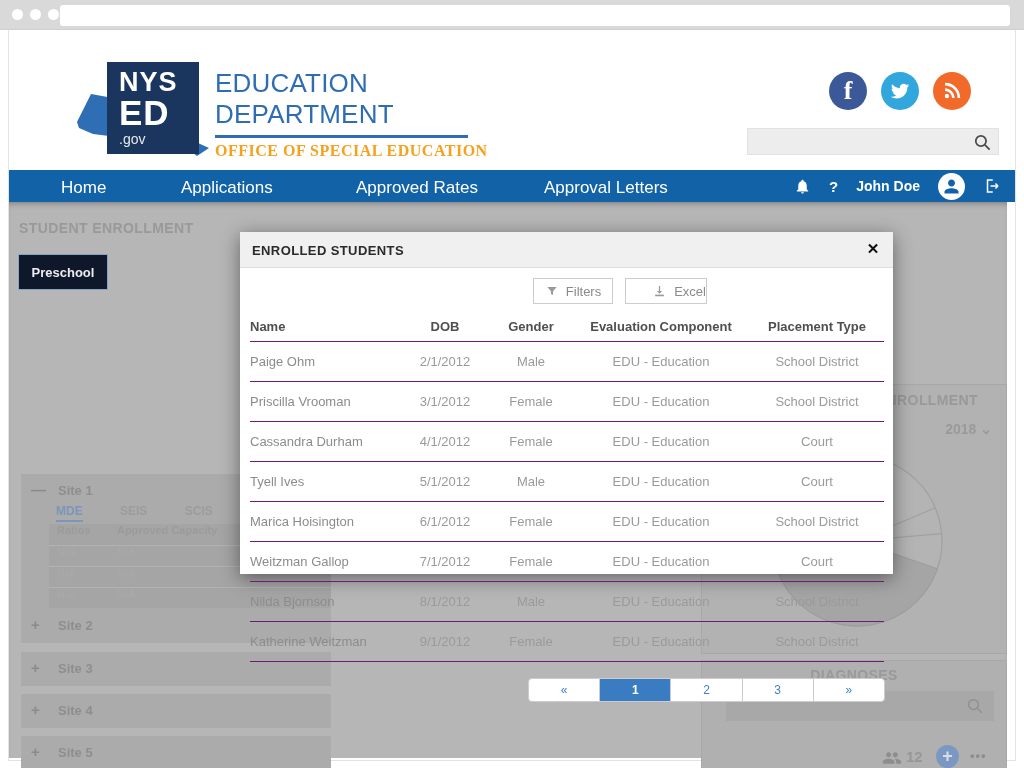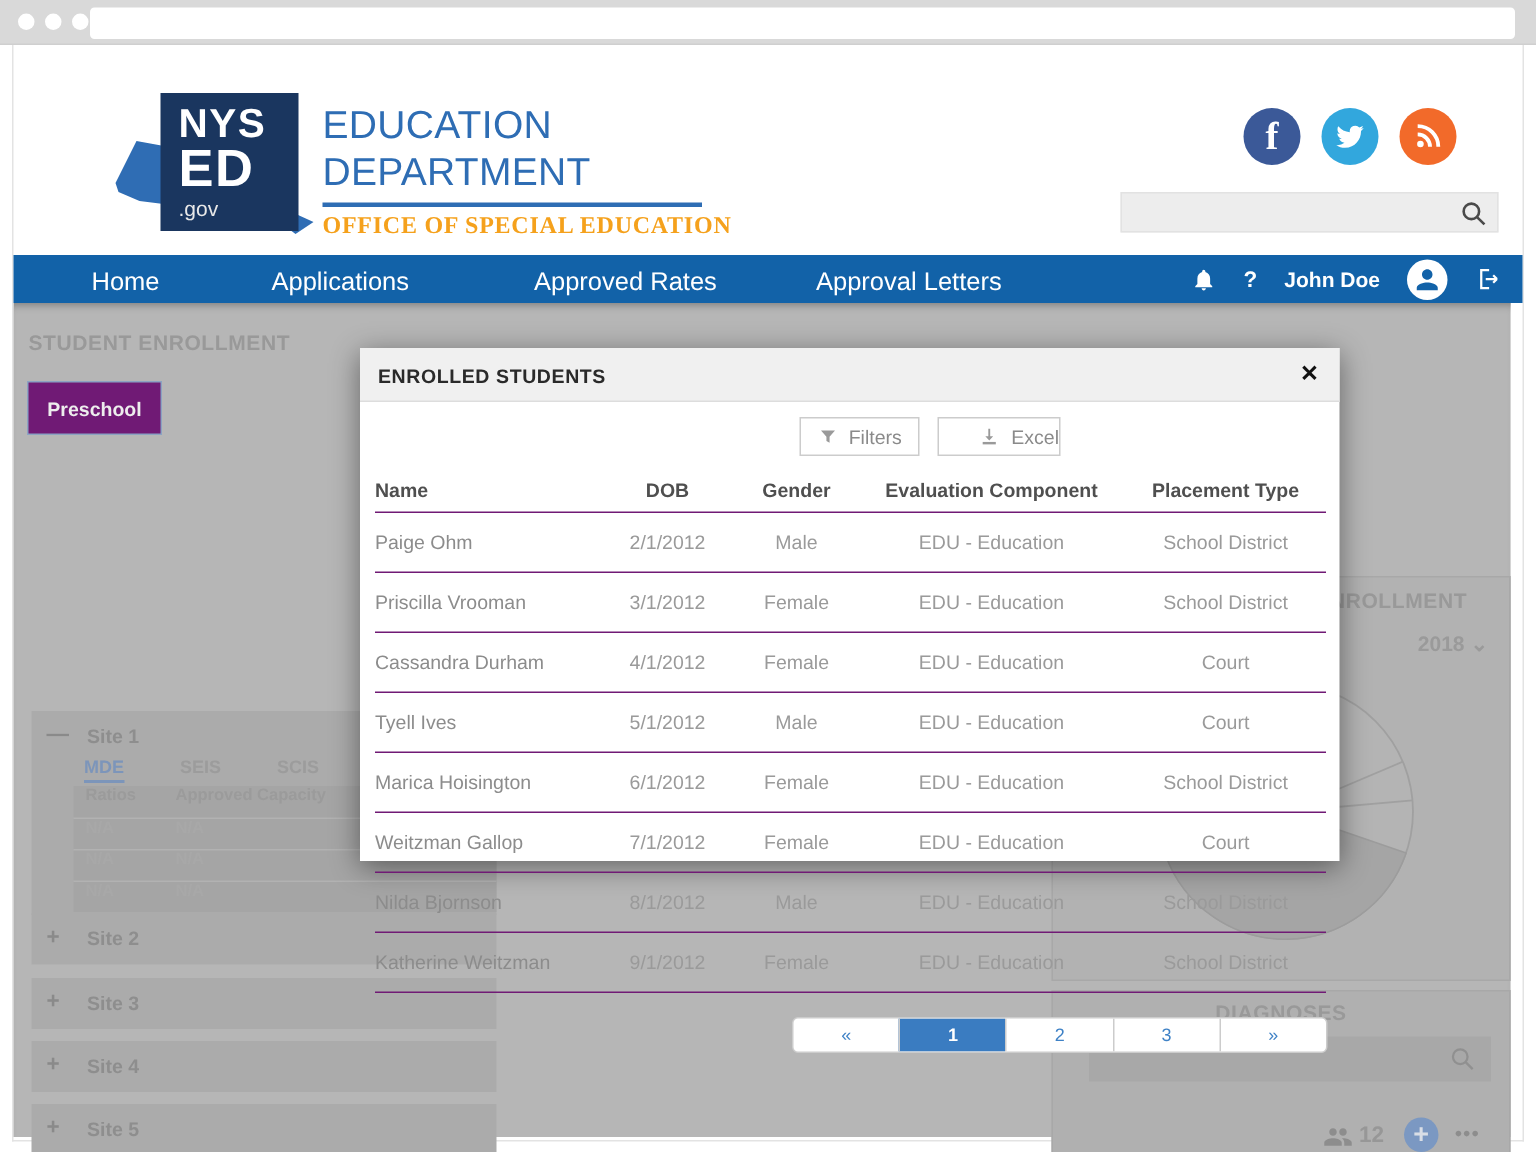--- a/index.html
+++ b/index.html
@@ -39,21 +39,21 @@
   .nav-item { position:absolute; top:8px; font-size:17px; font-weight:normal; cursor:pointer; }
   .nav-right { position:absolute; right:8px; top:0; height:32px; display:flex; align-items:center; gap:18px; padding-right:6px; }
   .nav-help { font-size:15px; font-weight:bold; cursor:pointer; }
   .nav-user { font-size:14px; font-weight:bold; }
   .avatar { width:27px; height:27px; background:#fff; border-radius:50%; display:flex; align-items:center; justify-content:center; }
 
   
   .content { position:absolute; left:0; top:172px; width:998px; height:556px; background:#b6b6b6; box-shadow:inset 0 5px 6px -4px rgba(0,0,0,.35); }
   .dim-title { position:absolute; font-size:14px; font-weight:bold; letter-spacing:.4px; color:#999; }
   .tab { position:absolute; top:52px; width:90px; height:36px; font-size:13px; font-weight:bold; display:flex; align-items:center; justify-content:center; cursor:pointer; }
-  .tab.active { left:9px; background:#701a75; color:#ededed; border:1px solid #8ba3c2; }
+  .tab.active { left:9px; background:#0f172a; color:#ededed; border:1px solid #8ba3c2; }
   .tab.idle { left:99px; background:transparent; color:#9b9b9b; border:1px solid #9b9b9b; }
   .band { position:absolute; left:12px; width:310px; background:#ababab; color:#8e8e8e; }
   .band .pm { position:absolute; left:10px; top:7px; font-size:15px; font-weight:bold; color:#8a8a8a; }
   .band .slabel { position:absolute; left:37px; top:9px; font-size:13px; font-weight:bold; }
   .site1 { top:272px; height:136px; }
   .subtabs { position:absolute; left:35px; top:30px; font-size:12px; font-weight:bold; color:#9c9c9c; }
   .subtabs span { margin-right:34px; }
   .subtabs .on { color:#7c95ba; border-bottom:2px solid #7c95ba; padding-bottom:2px; }
   .subtable { position:absolute; left:28px; top:50px; width:282px; height:84px; background:#a5a5a5; font-size:11px; }
   .strow { display:flex; height:21px; align-items:flex-start; border-top:1px solid #b2b2b2; color:#a8a8a8; font-weight:bold; }

